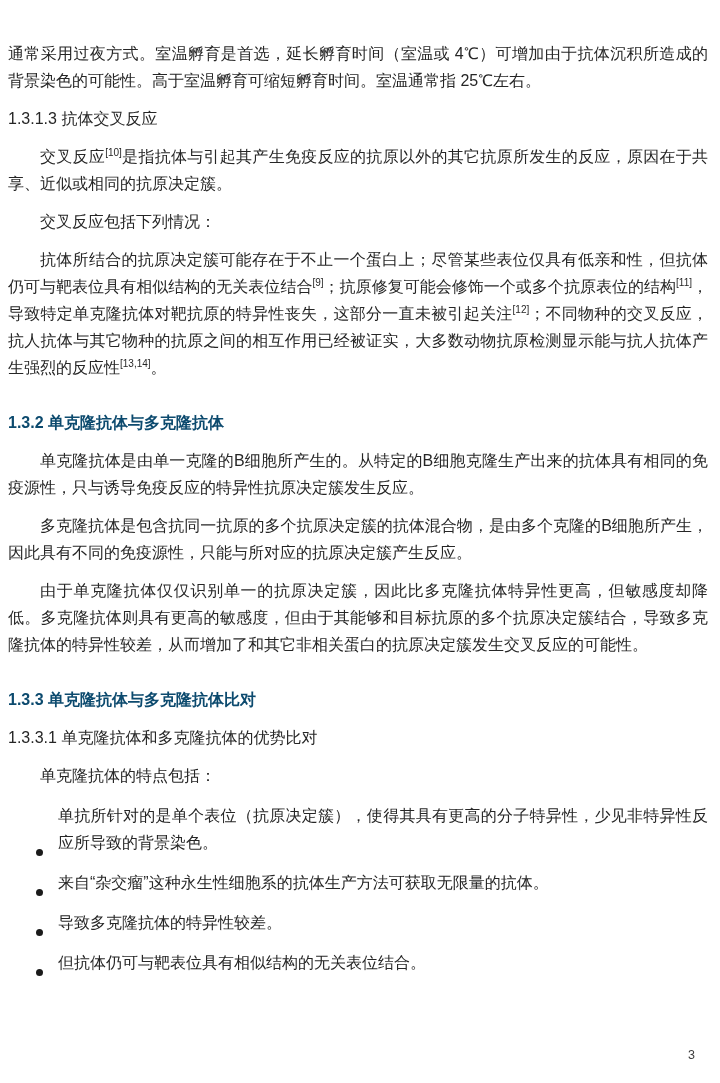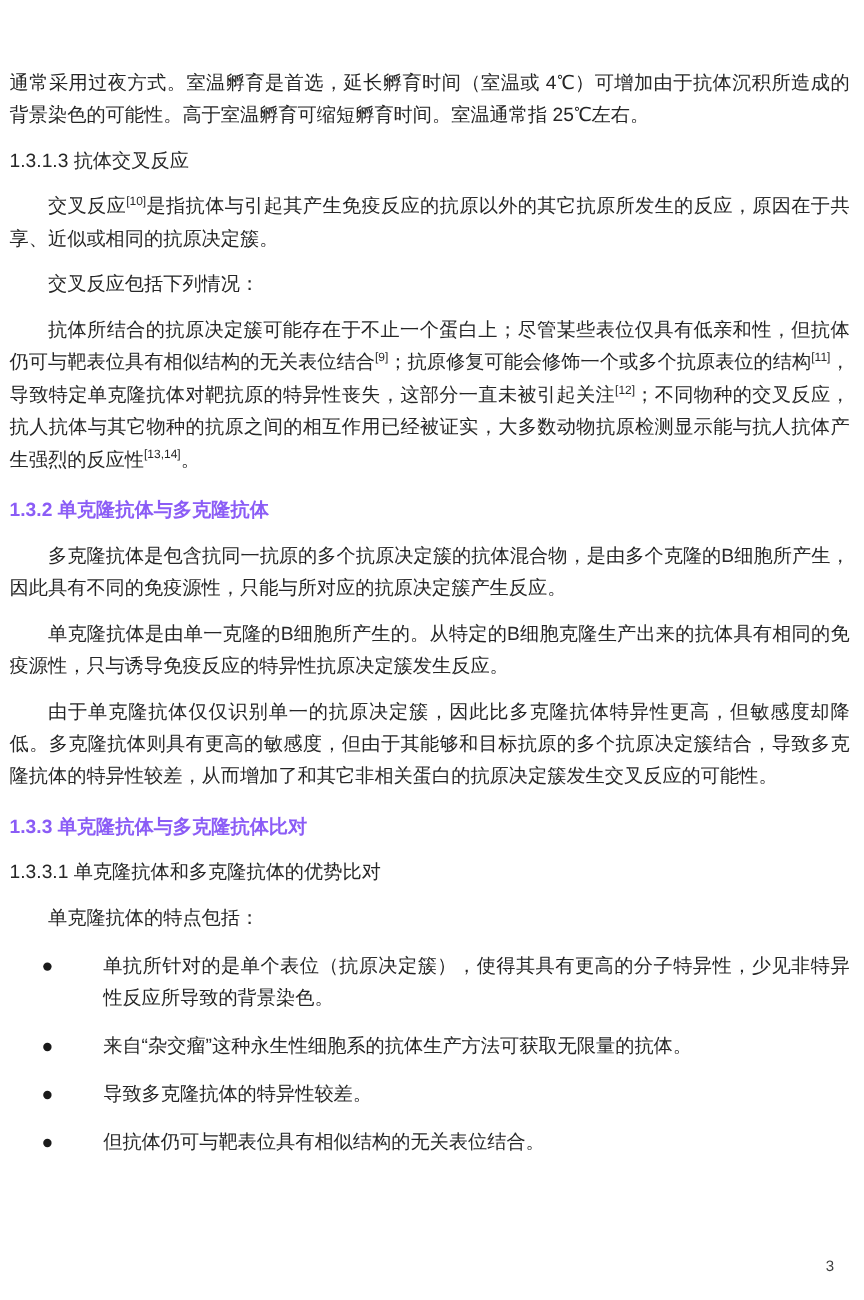--- a/index.html
+++ b/index.html
@@ -17,38 +17,37 @@
     padding: 40px 12px 0 8px;
     box-sizing: border-box;
   }
   .para, .h-plain, .h-bold {
     font-size: 16px;
     line-height: 27px;
     margin: 11px 0;
     text-align: justify;
     color: #262626;
   }
-  .doc > :first-child { margin-top: 16px; }
+  .doc > :first-child { margin-top: 0; }
   .indent { text-indent: 2em; }
-  .h-bold { font-weight: 700; margin: 15px 0 11px; color: #8b5cf6; }
+  .h-bold { font-weight: 700; margin: 28px 0 11px; color: #0c4a6e; }
   .h-plain { margin: 4px 0 11px; }
   sup.cite {
     font-size: 10px;
     line-height: 0;
     vertical-align: baseline;
     position: relative;
     top: -6px;
     letter-spacing: 0;
   }
   .bullet {
     display: flex;
-    align-items: flex-start;
+    align-items: flex-end;
     margin: 13px 0;
     padding-left: 28px;
-    gap: 28px;
   }
   .bullet-marker {
     width: 7px;
     height: 7px;
     border-radius: 50%;
     background: #1a1a1a;
     flex: none;
     margin: 10px 15px 0 0;
   }
   .bullet-text {
@@ -68,22 +67,22 @@
 </head>
 <body>
 
 <main class="doc">
     <p class="para"><span>通常采用过夜方式。室温孵育是首选，延长孵育时间（室温或 4℃）可增加由于抗体沉积所造成的背景染色的可能性。高于室温孵育可缩短孵育时间。室温通常指 25℃左右。</span></p>
     <div class="h-plain"><span>1.3.1.3 抗体交叉反应</span></div>
     <p class="para indent"><span>交叉反应</span><sup class="cite">[10]</sup><span>是指抗体与引起其产生免疫反应的抗原以外的其它抗原所发生的反应，原因在于共享、近似或相同的抗原决定簇。</span></p>
     <p class="para indent"><span>交叉反应包括下列情况：</span></p>
     <p class="para indent"><span>抗体所结合的抗原决定簇可能存在于不止一个蛋白上；尽管某些表位仅具有低亲和性，但抗体仍可与靶表位具有相似结构的无关表位结合</span><sup class="cite">[9]</sup><span>；抗原修复可能会修饰一个或多个抗原表位的结构</span><sup class="cite">[11]</sup><span>，导致特定单克隆抗体对靶抗原的特异性丧失，这部分一直未被引起关注</span><sup class="cite">[12]</sup><span>；不同物种的交叉反应，抗人抗体与其它物种的抗原之间的相互作用已经被证实，大多数动物抗原检测显示能与抗人抗体产生强烈的反应性</span><sup class="cite">[13,14]</sup><span>。</span></p>
     <div class="h-bold"><span>1.3.2 单克隆抗体与多克隆抗体</span></div>
+    <p class="para indent"><span>单克隆抗体是由单一克隆的B细胞所产生的。从特定的B细胞克隆生产出来的抗体具有相同的免疫源性，只与诱导免疫反应的特异性抗原决定簇发生反应。</span></p>
     <p class="para indent"><span>多克隆抗体是包含抗同一抗原的多个抗原决定簇的抗体混合物，是由多个克隆的B细胞所产生，因此具有不同的免疫源性，只能与所对应的抗原决定簇产生反应。</span></p>
-    <p class="para indent"><span>单克隆抗体是由单一克隆的B细胞所产生的。从特定的B细胞克隆生产出来的抗体具有相同的免疫源性，只与诱导免疫反应的特异性抗原决定簇发生反应。</span></p>
     <p class="para indent"><span>由于单克隆抗体仅仅识别单一的抗原决定簇，因此比多克隆抗体特异性更高，但敏感度却降低。多克隆抗体则具有更高的敏感度，但由于其能够和目标抗原的多个抗原决定簇结合，导致多克隆抗体的特异性较差，从而增加了和其它非相关蛋白的抗原决定簇发生交叉反应的可能性。</span></p>
     <div class="h-bold"><span>1.3.3 单克隆抗体与多克隆抗体比对</span></div>
     <div class="h-plain"><span>1.3.3.1 单克隆抗体和多克隆抗体的优势比对</span></div>
     <p class="para indent"><span>单克隆抗体的特点包括：</span></p>
     <div class="bullet">
       <span class="bullet-marker"></span>
       <span class="bullet-text"><span>单抗所针对的是单个表位（抗原决定簇），使得其具有更高的分子特异性，少见非特异性反应所导致的背景染色。</span></span>
     </div>
     <div class="bullet">
       <span class="bullet-marker"></span>

